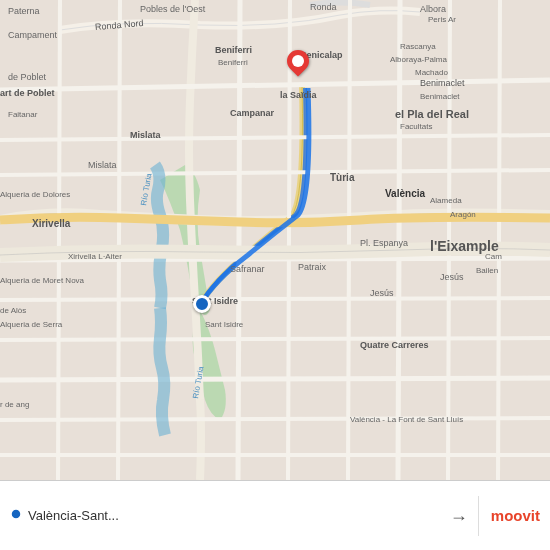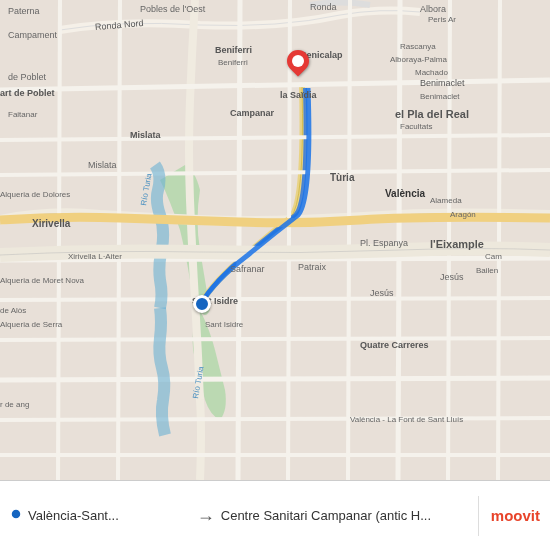--- a/index.html
+++ b/index.html
@@ -259,21 +259,21 @@
   <div style="position:absolute;top:188px;left:385px;font-size:10px;color:#333;font-weight:700;">València</div>
 
   <div style="position:absolute;top:196px;left:430px;font-size:8px;color:#666;">Alameda</div>
   <div style="position:absolute;top:210px;left:450px;font-size:8px;color:#666;">Aragón</div>
 
   <div style="position:absolute;top:190px;left:0px;font-size:8px;color:#666;">Alqueria de Dolores</div>
 
   <div style="position:absolute;top:218px;left:32px;font-size:10px;color:#555;font-weight:700;">Xirivella</div>
 
   <div style="position:absolute;top:238px;left:360px;font-size:9px;color:#666;">Pl. Espanya</div>
-  <div style="position:absolute;top:238px;left:430px;font-size:11px;color:#555;font-weight:600;">l'Eixample</div>
+  <div style="position:absolute;top:238px;left:430px;font-size:14px;color:#555;font-weight:600;">l'Eixample</div>
 
   <div style="position:absolute;top:252px;left:68px;font-size:8px;color:#666;">Xirivella L·Aiter</div>
   <div style="position:absolute;top:264px;left:230px;font-size:9px;color:#666;">Safranar</div>
   <div style="position:absolute;top:262px;left:298px;font-size:9px;color:#666;">Patraix</div>
 
   <div style="position:absolute;top:272px;left:440px;font-size:9px;color:#666;">Jesús</div>
   <div style="position:absolute;top:288px;left:370px;font-size:9px;color:#666;">Jesús</div>
 
   <div style="position:absolute;top:276px;left:0px;font-size:8px;color:#666;">Alqueria de Moret Nova</div>
   <div style="position:absolute;top:306px;left:0px;font-size:8px;color:#666;">de Alòs</div>
@@ -306,22 +306,19 @@
 <div class="bottom-bar">
   <div class="bottom-from">
     <svg width="12" height="12">
       <circle cx="6" cy="6" r="5" fill="#1565c0" stroke="white" stroke-width="1.5"></circle>
     </svg>
     <span>València-Sant...</span>
   </div>
 
   <div class="bottom-arrow">→</div>
 
-  <div class="bottom-to">
-    <span>Centre Sanitari Campanar (antic H...</span>
-  </div>
 
   <div class="divider-line"></div>
 
   <div class="moovit-logo">
     <span class="moovit-text">moovit</span>
   </div>
 </div>
 
 </body></html>

